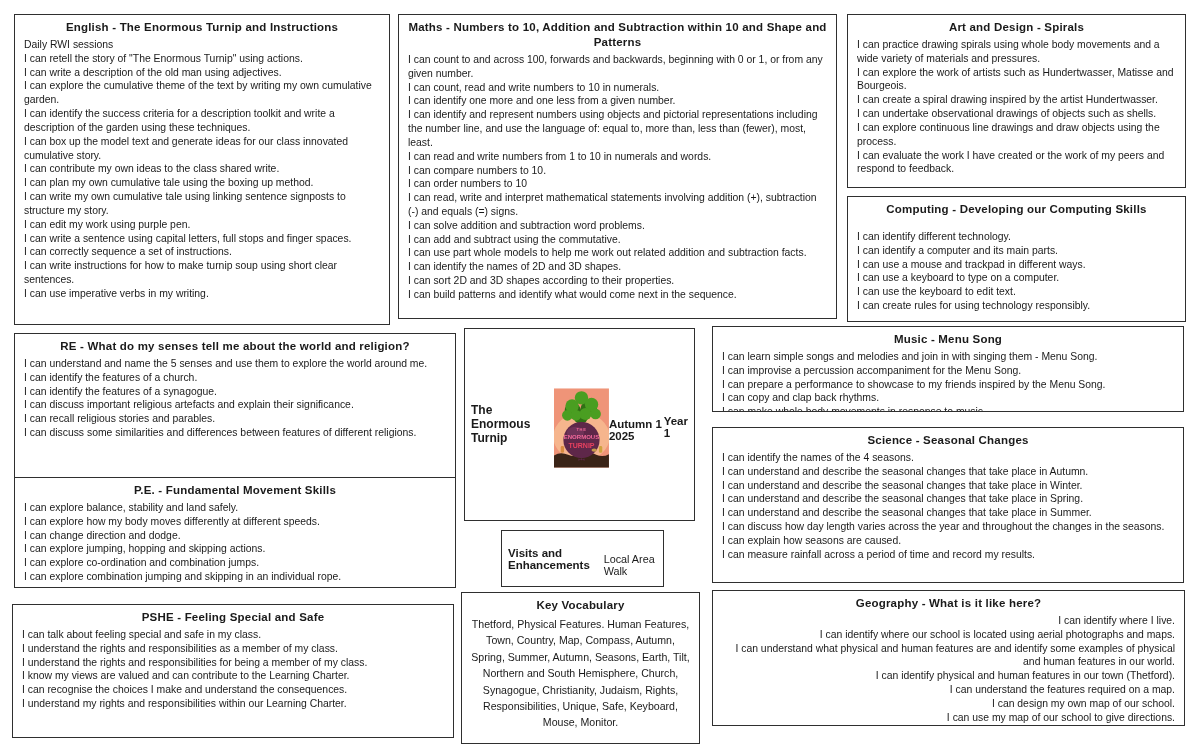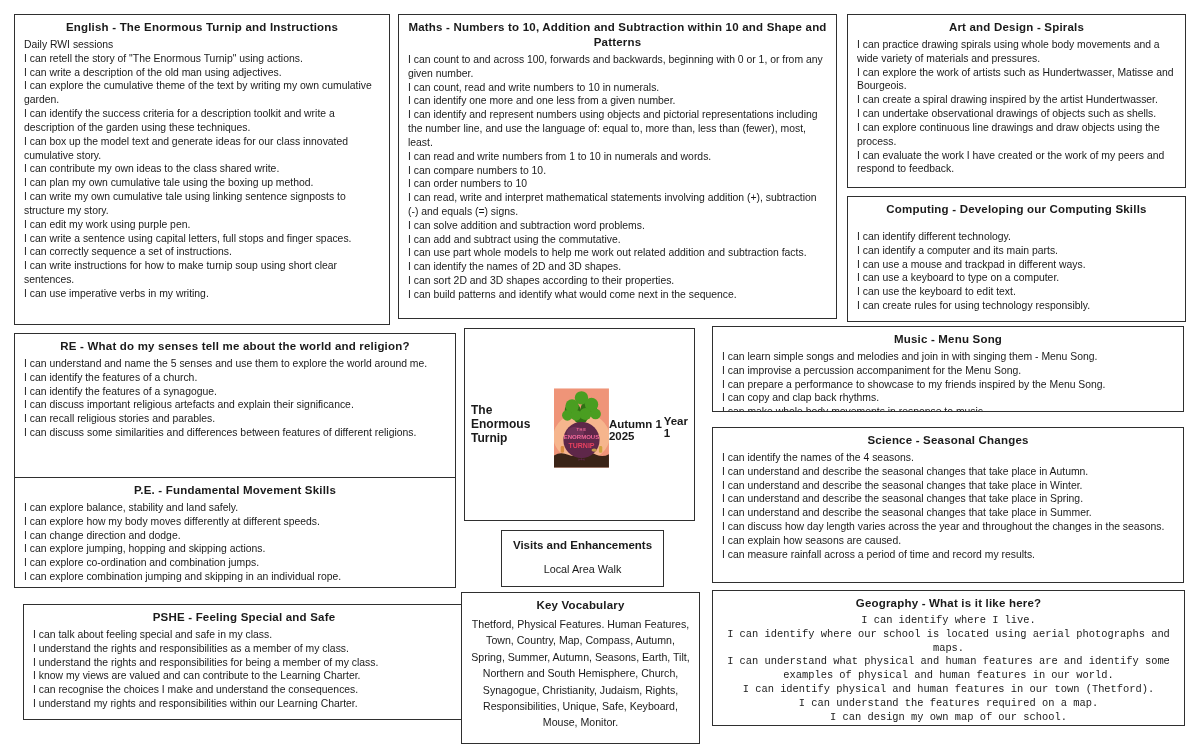--- a/index.html
+++ b/index.html
@@ -12,33 +12,33 @@
   .box {
     position:absolute; border:1px solid #2f2f2f; background:#fff;
     padding:5px 9px 4px; overflow:hidden;
   }
   .box-title {
     font-weight:bold; text-align:center; font-size:11.5px; line-height:1.3;
     margin-bottom:3px; letter-spacing:.2px;
   }
   .gap-title { margin-bottom:13px; }
   .lines { font-size:10.4px; line-height:1.33; }
-  .lines.centered { text-align:center;font-family:Liberation Mono, monospace; }
+  .lines.centered { text-align:right; }
   .line { white-space:normal; }
   
   .titlebox {
     display:flex; align-items:center;
     padding:8px 6px 10px;
   }
   .topic-title { font-weight:bold; font-size:12px; }
   .cover { margin-top:8px; display:block; }
   .term-label { font-weight:bold; font-size:11.5px; margin-top:12px; }
   .year-label { font-weight:bold; font-size:11.5px; margin-top:6px; }
   
-  .visitsbox { display:flex; flex-direction:column; align-items:center; padding:8px 6px; }
+  .visitsbox { display:flex; align-items:center; padding:8px 6px; }
   .visits-title { font-weight:bold; font-size:11.5px; }
   .visits-item { font-size:10.8px; margin-top:12px; }
   
   .vocab-text { font-size:10.6px; line-height:1.55; text-align:center; margin-top:2px; }
 </style>
 </head>
 <body>
 
 <div class="page">
 
@@ -198,21 +198,21 @@
         <div class="line">I can explore co-ordination and combination jumps.</div>
         <div class="line">I can explore combination jumping and skipping in an individual rope.</div>
       </div>
   </section>
 
   <section class="box visitsbox" style="left:501px;top:530px;width:163px;height:57px">
     <div class="visits-title">Visits and Enhancements</div>
     <div class="visits-item">Local Area Walk</div>
   </section>
 
-  <section class="box" style="left:23px;top:604px;width:442px;height:116px">
+  <section class="box" style="left:12px;top:604px;width:442px;height:134px">
     <h2 class="box-title">PSHE - Feeling Special and Safe</h2>
     <div class="lines">
         <div class="line">I can talk about feeling special and safe in my class.</div>
         <div class="line">I understand the rights and responsibilities as a member of my class.</div>
         <div class="line">I understand the rights and responsibilities for being a member of my class.</div>
         <div class="line">I know my views are valued and can contribute to the Learning Charter.</div>
         <div class="line">I can recognise the choices I make and understand the consequences.</div>
         <div class="line">I understand my rights and responsibilities within our Learning Charter.</div>
       </div>
   </section>

